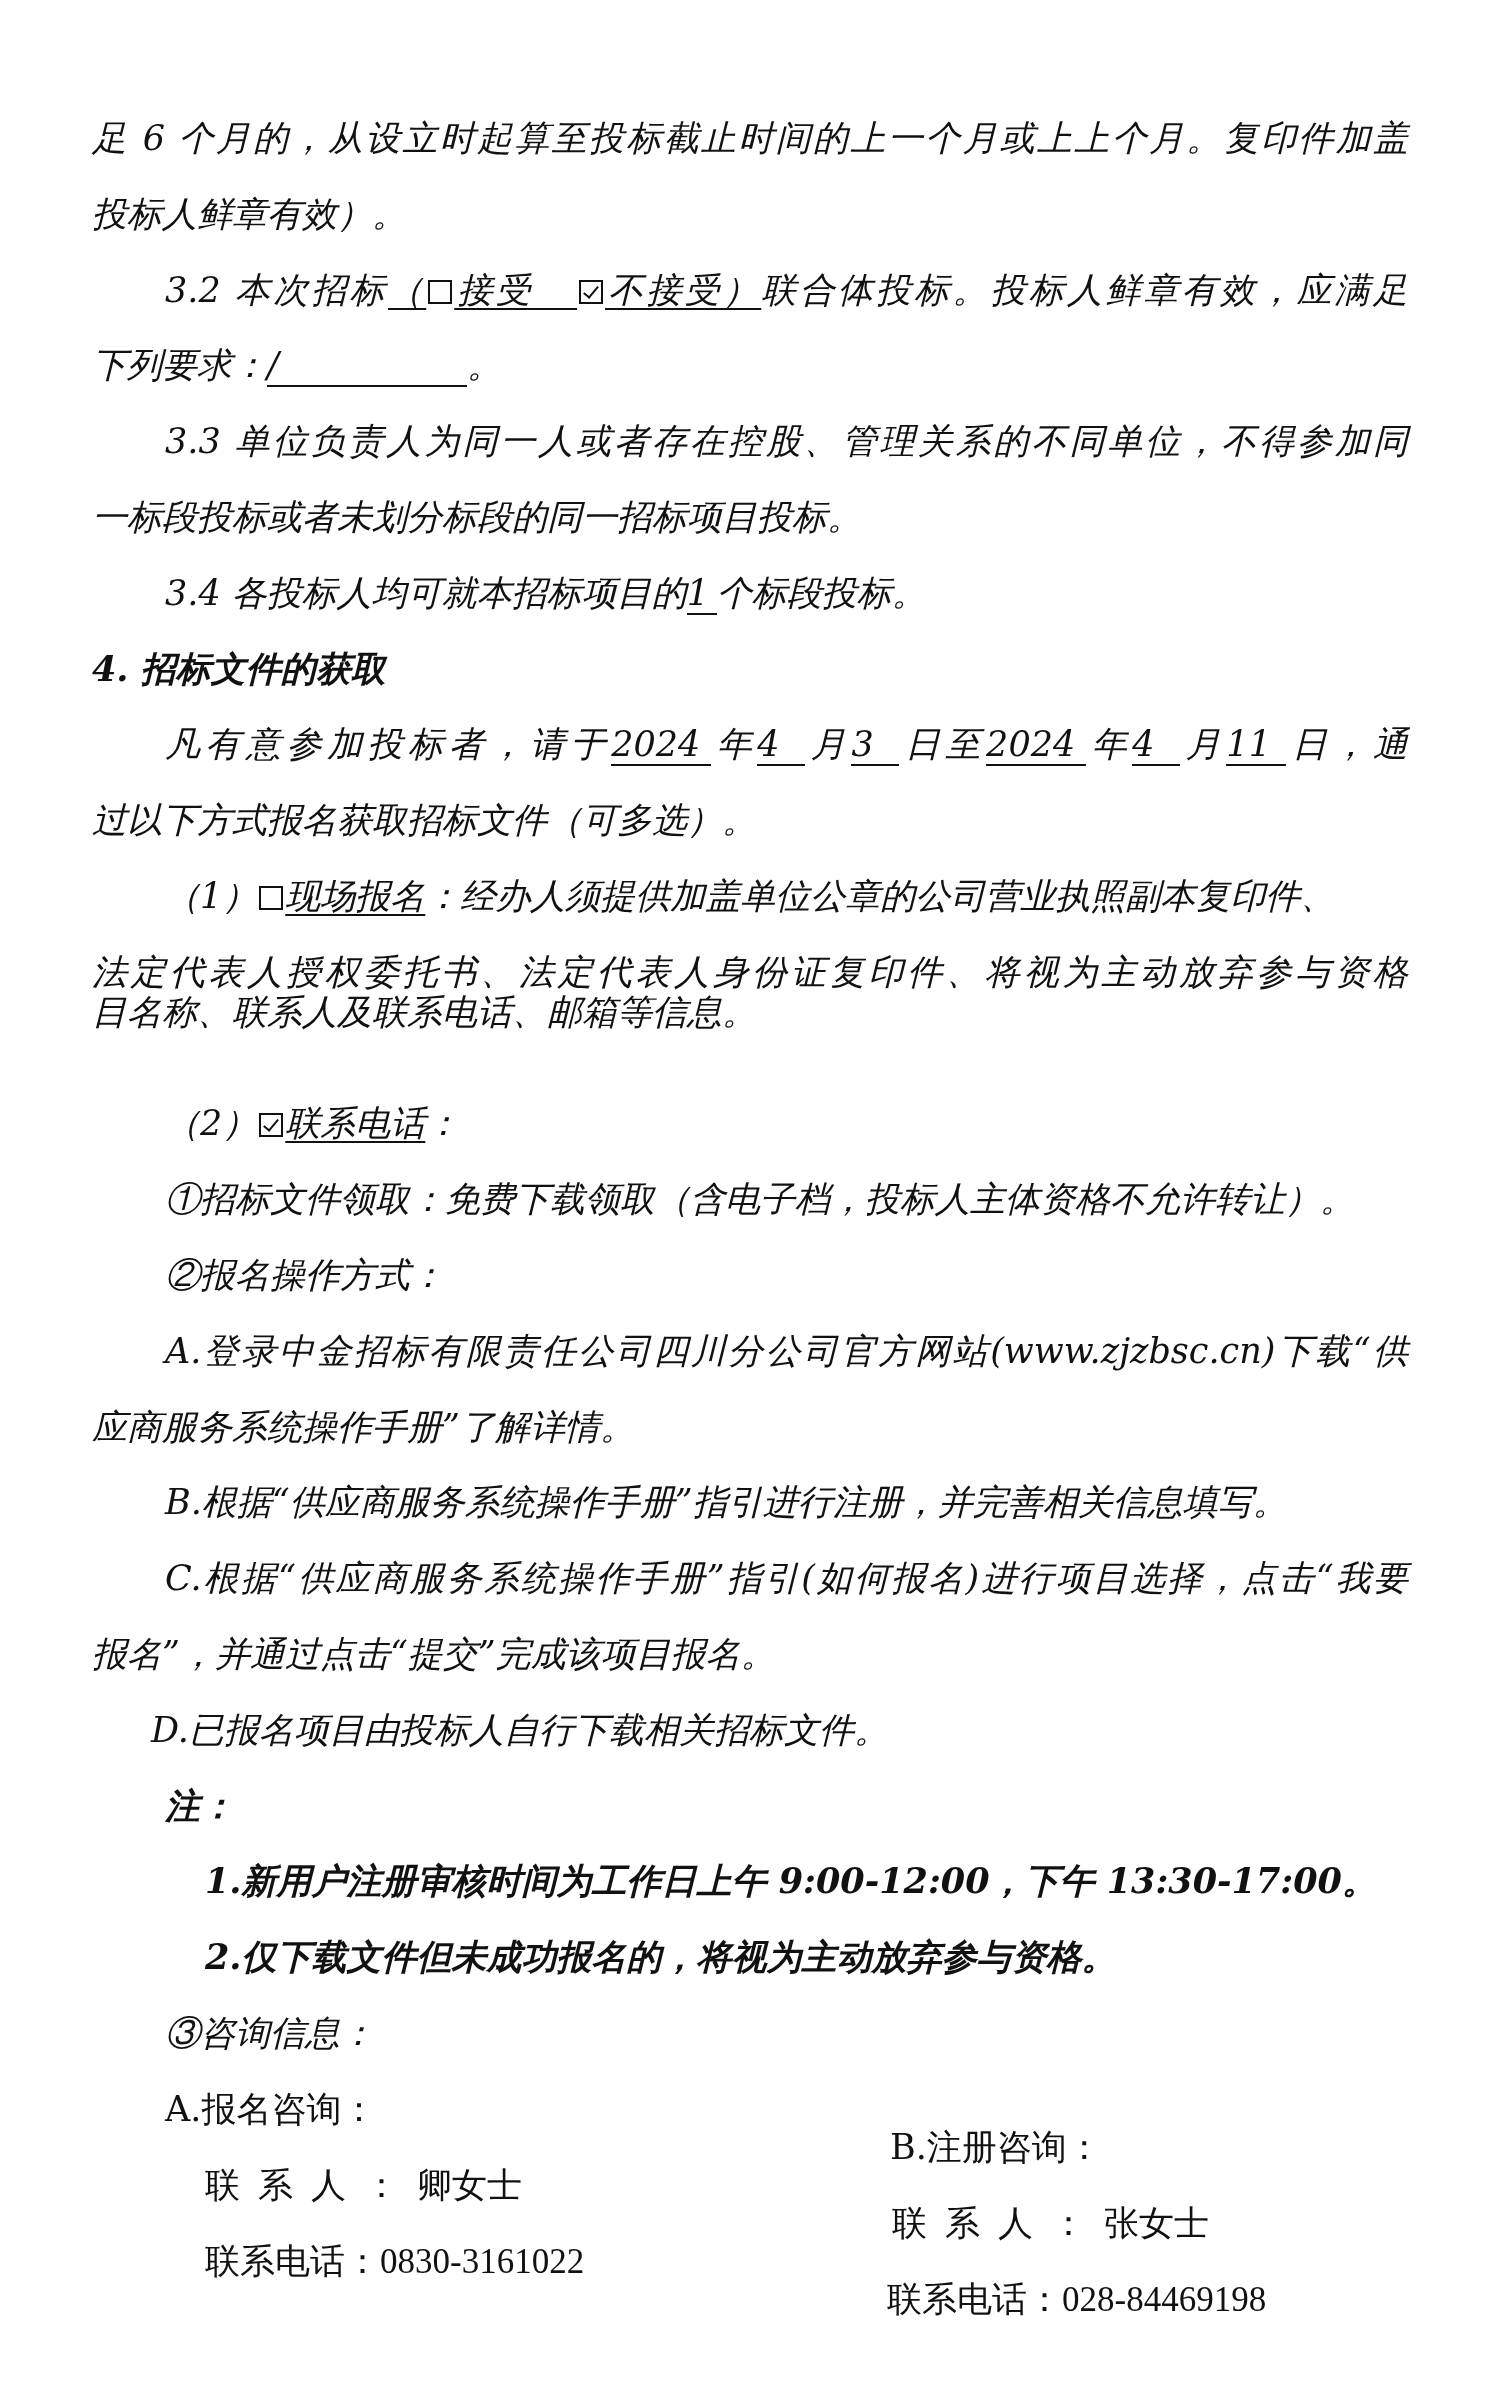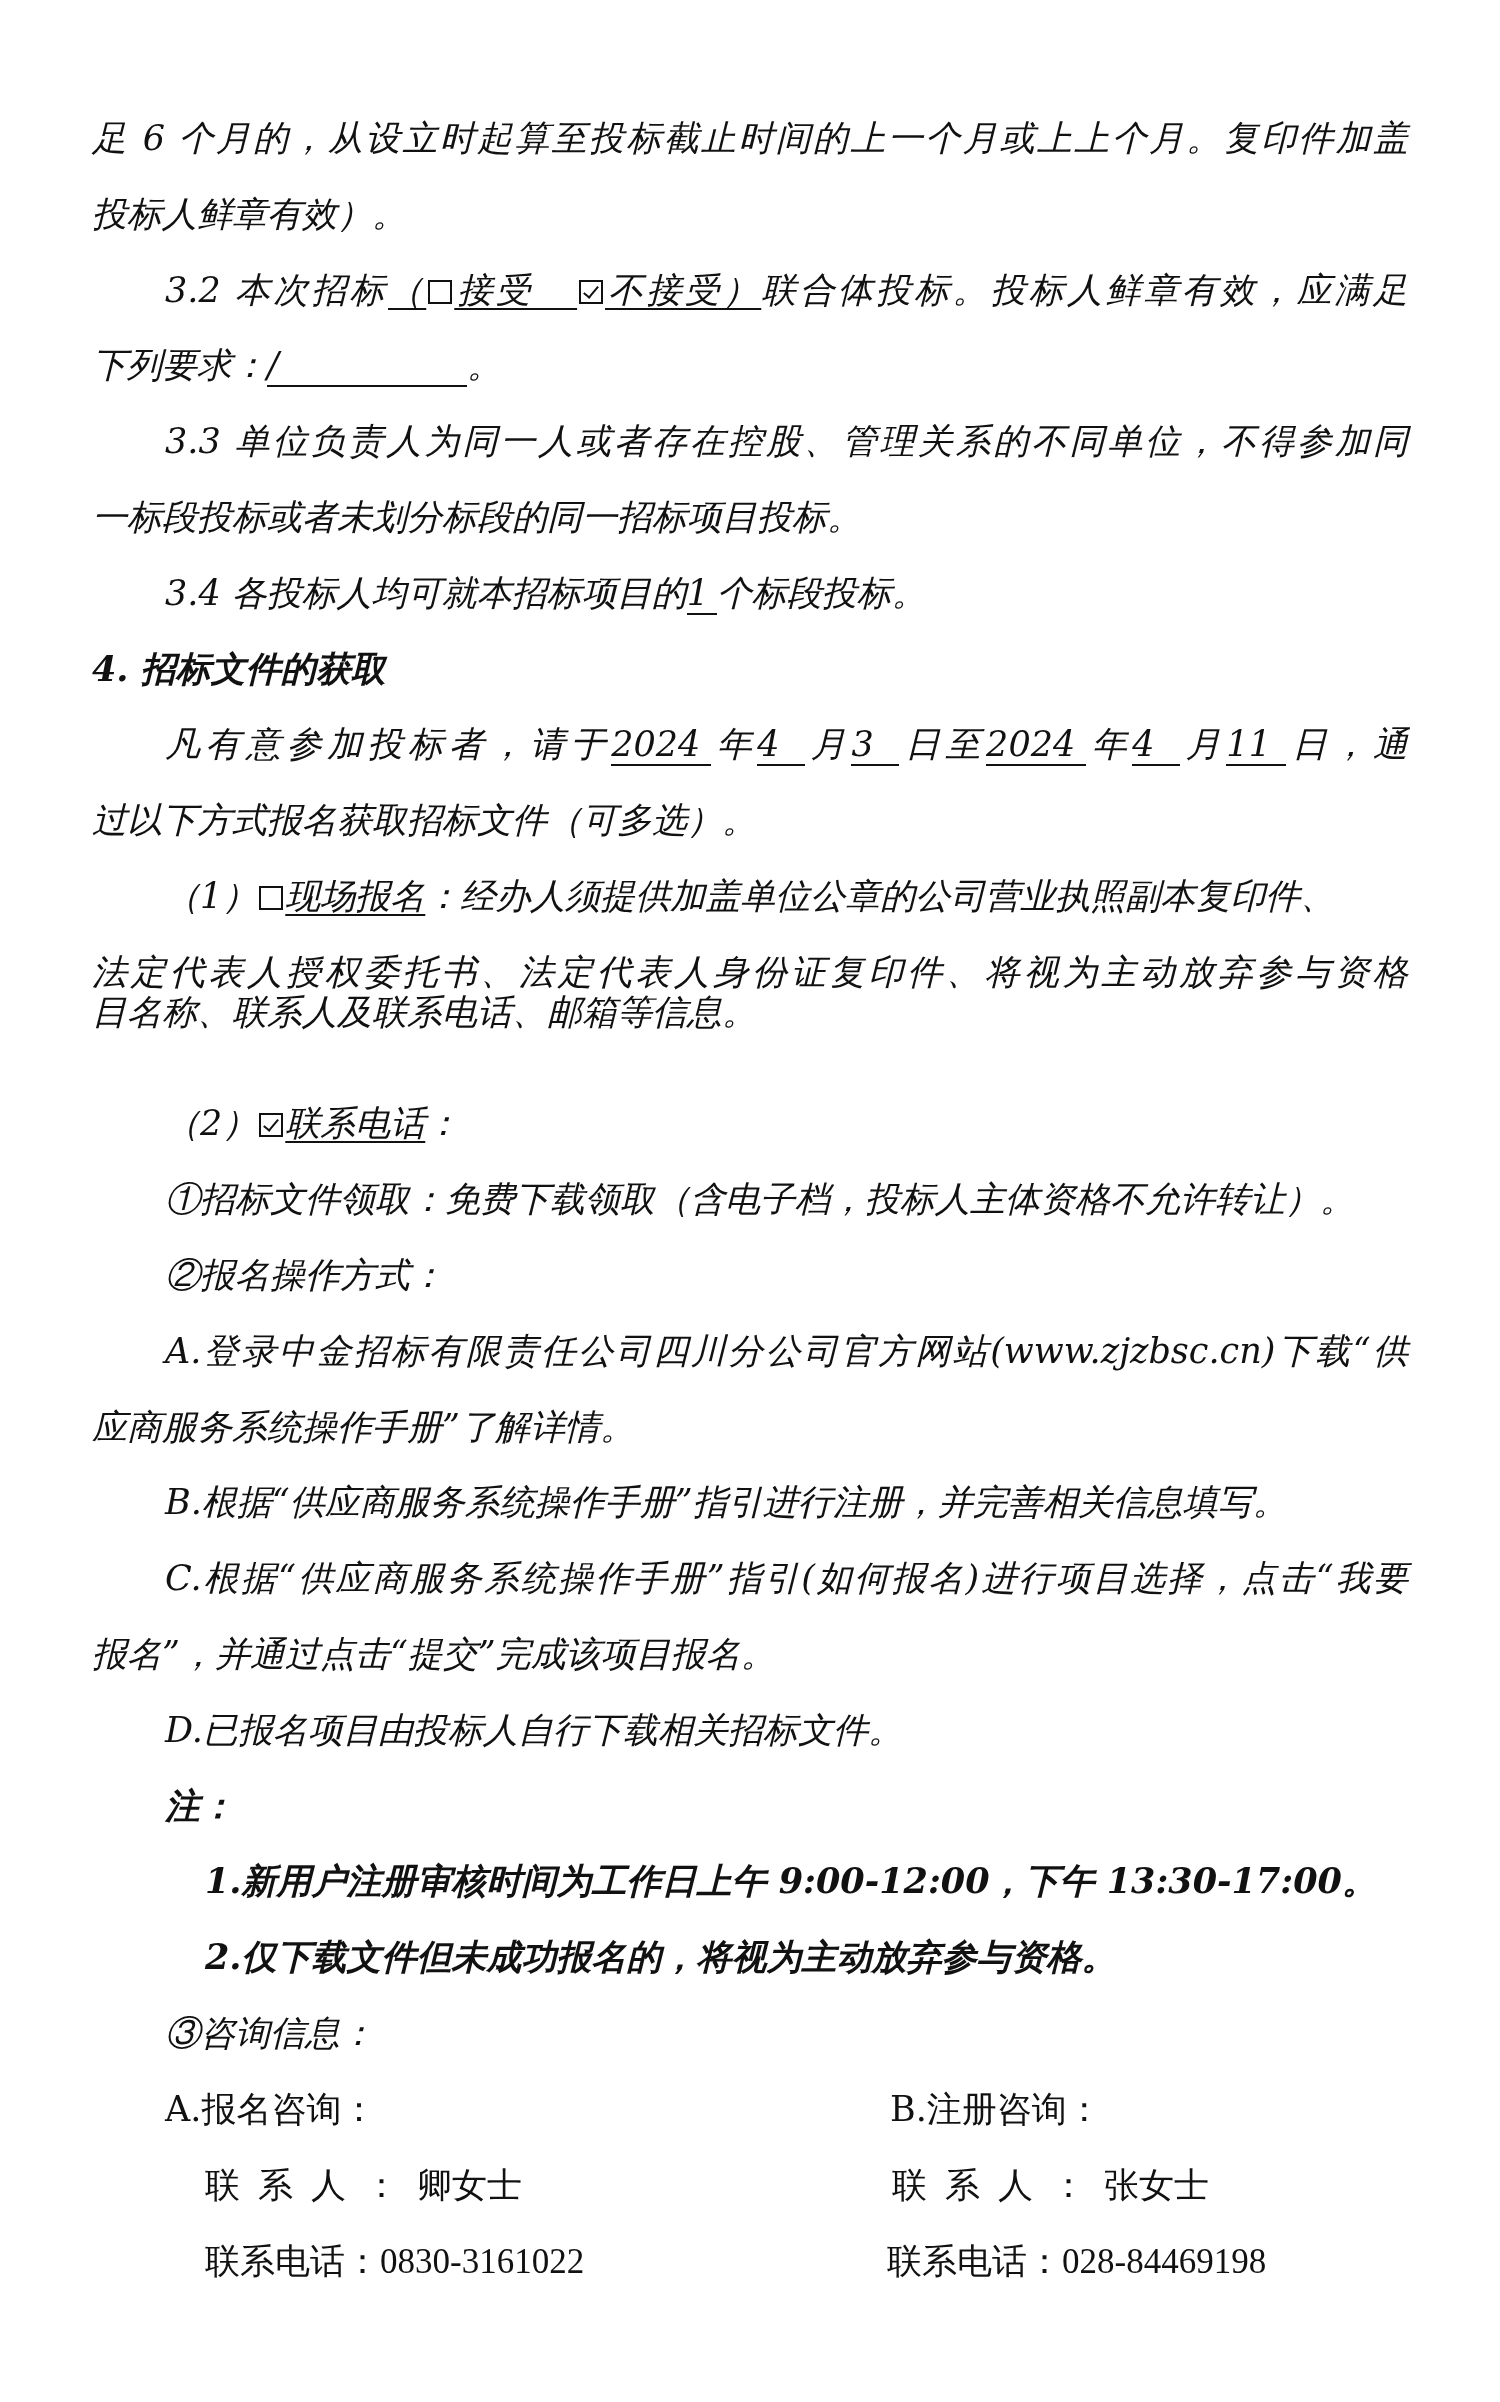--- a/index.html
+++ b/index.html
@@ -10,21 +10,21 @@
   .line.left { text-align: left; text-align-last: left; }
   .ind { left: 165px; width: 1243px; }
   .ind2 { left: 165px; }
   .bold { font-weight: bold; }
   .u { text-decoration: underline; text-decoration-thickness: 2px; text-underline-offset: 6px; }
   .blank { display: inline-block; border-bottom: 2px solid #111; text-align: center; line-height: 40px; }
   .box { display: inline-block; width: 24px; height: 24px; border: 2px solid #111; vertical-align: -2px;
          box-sizing: border-box; position: relative; margin: 0 2px; }
   .box.checked::after { content: ""; position: absolute; left: 6px; top: 1px; width: 6px; height: 13px;
          border-right: 2.5px solid #111; border-bottom: 2.5px solid #111; transform: rotate(40deg); }
-  .col-b { position: absolute; left: 890px; font-size: 35px; height: 48px; line-height: 48px; white-space: nowrap; }
+  .col-b { position: absolute; left: 890px; font-size: 35px; height: 48px; line-height: 48px; white-space: nowrap; margin-top: 38px; }
   .col-a { position: absolute; left: 165px; font-size: 35px; height: 48px; line-height: 48px; white-space: nowrap; }
   .sp { letter-spacing: 18px; }
   .num { font-family: "Liberation Serif", serif; }
 </style>
 </head>
 <body>
 
 <div class="line" style="top:114px">足 6 个月的，从设立时起算至投标截止时间的上一个月或上上个月。复印件加盖</div>
 <div class="line left" style="top:190px">投标人鲜章有效）。</div>
 
@@ -60,21 +60,21 @@
 </div>
 
 <div class="line left" style="top:1175px; left:165px">①招标文件领取：免费下载领取（含电子档，投标人主体资格不允许转让）。</div>
 <div class="line left" style="top:1251px; left:165px">②报名操作方式：</div>
 
 <div class="line ind" style="top:1327px">A.登录中金招标有限责任公司四川分公司官方网站(www.zjzbsc.cn)下载“供</div>
 <div class="line left" style="top:1403px">应商服务系统操作手册”了解详情。</div>
 <div class="line left" style="top:1478px; left:165px">B.根据“供应商服务系统操作手册”指引进行注册，并完善相关信息填写。</div>
 <div class="line ind" style="top:1554px">C.根据“供应商服务系统操作手册”指引(如何报名)进行项目选择，点击“我要</div>
 <div class="line left" style="top:1630px">报名”，并通过点击“提交”完成该项目报名。</div>
-<div class="line left" style="top:1706px; left:165px">D.已报名项目由投标人自行下载相关招标文件。</div>
+<div class="line left" style="top:1706px; left:151px">D.已报名项目由投标人自行下载相关招标文件。</div>
 
 <div class="line left bold" style="top:1782px; left:165px">注：</div>
 <div class="line left bold" style="top:1857px; left:205px">1.新用户注册审核时间为工作日上午 9:00-12:00，下午 13:30-17:00。</div>
 <div class="line left bold" style="top:1933px; left:205px">2.仅下载文件但未成功报名的，将视为主动放弃参与资格。</div>
 
 <div class="line left" style="top:2009px; left:165px">③咨询信息：</div>
 
 <div class="col-a" style="top:2085px">A.报名咨询：</div>
 <div class="col-b" style="top:2085px">B.注册咨询：</div>
 

